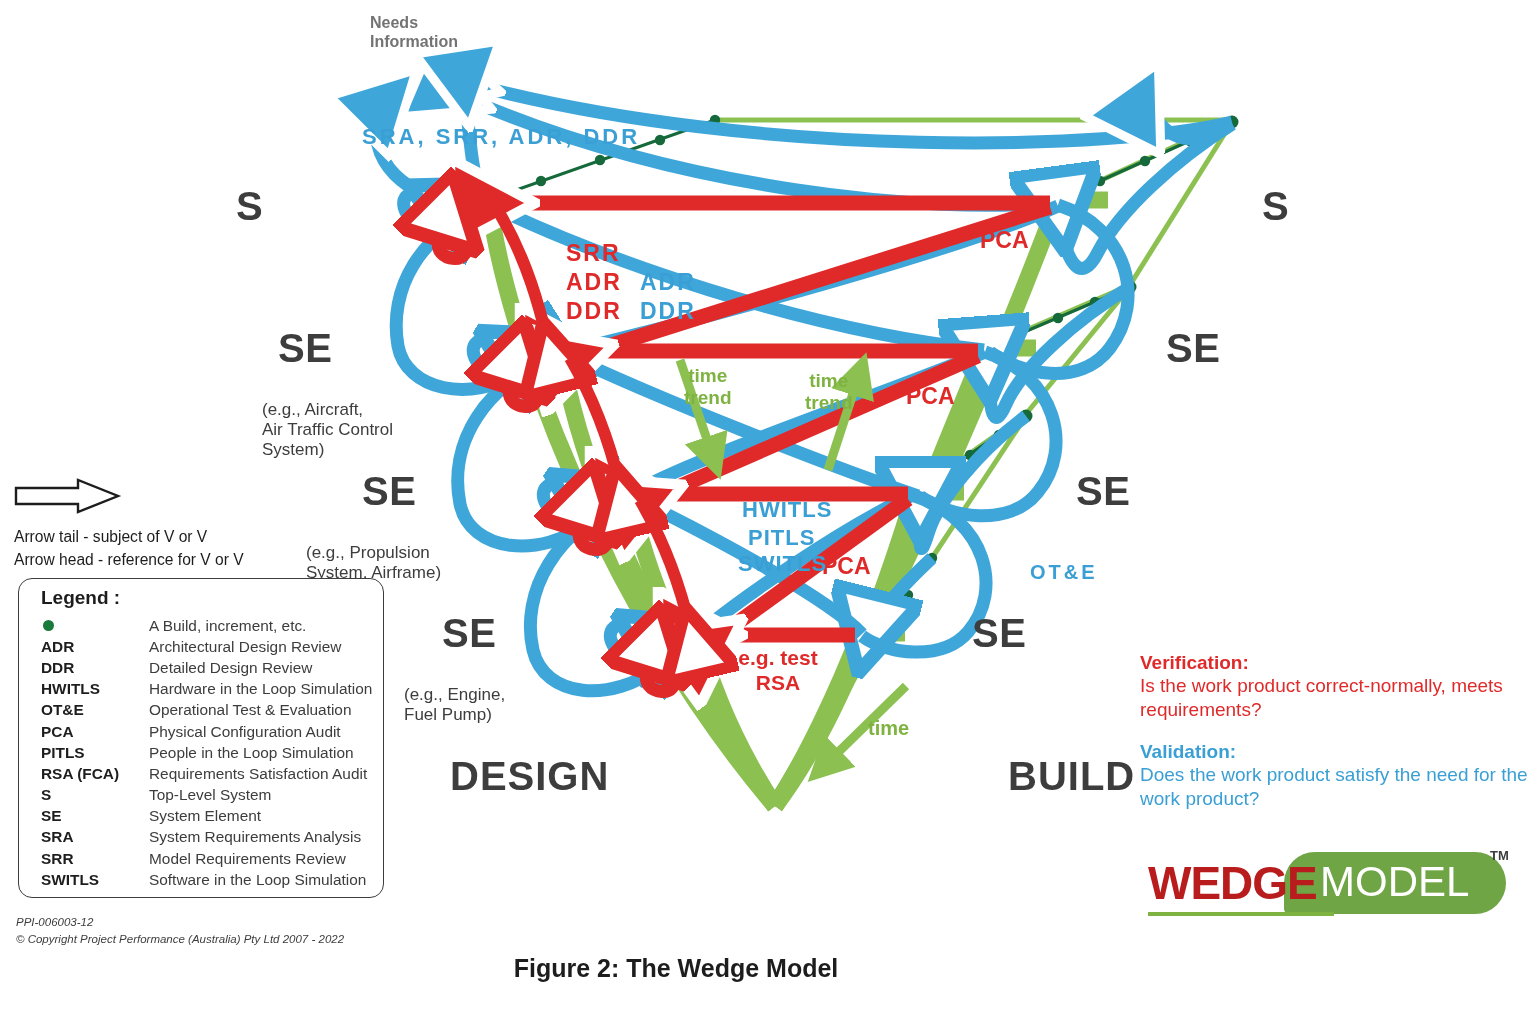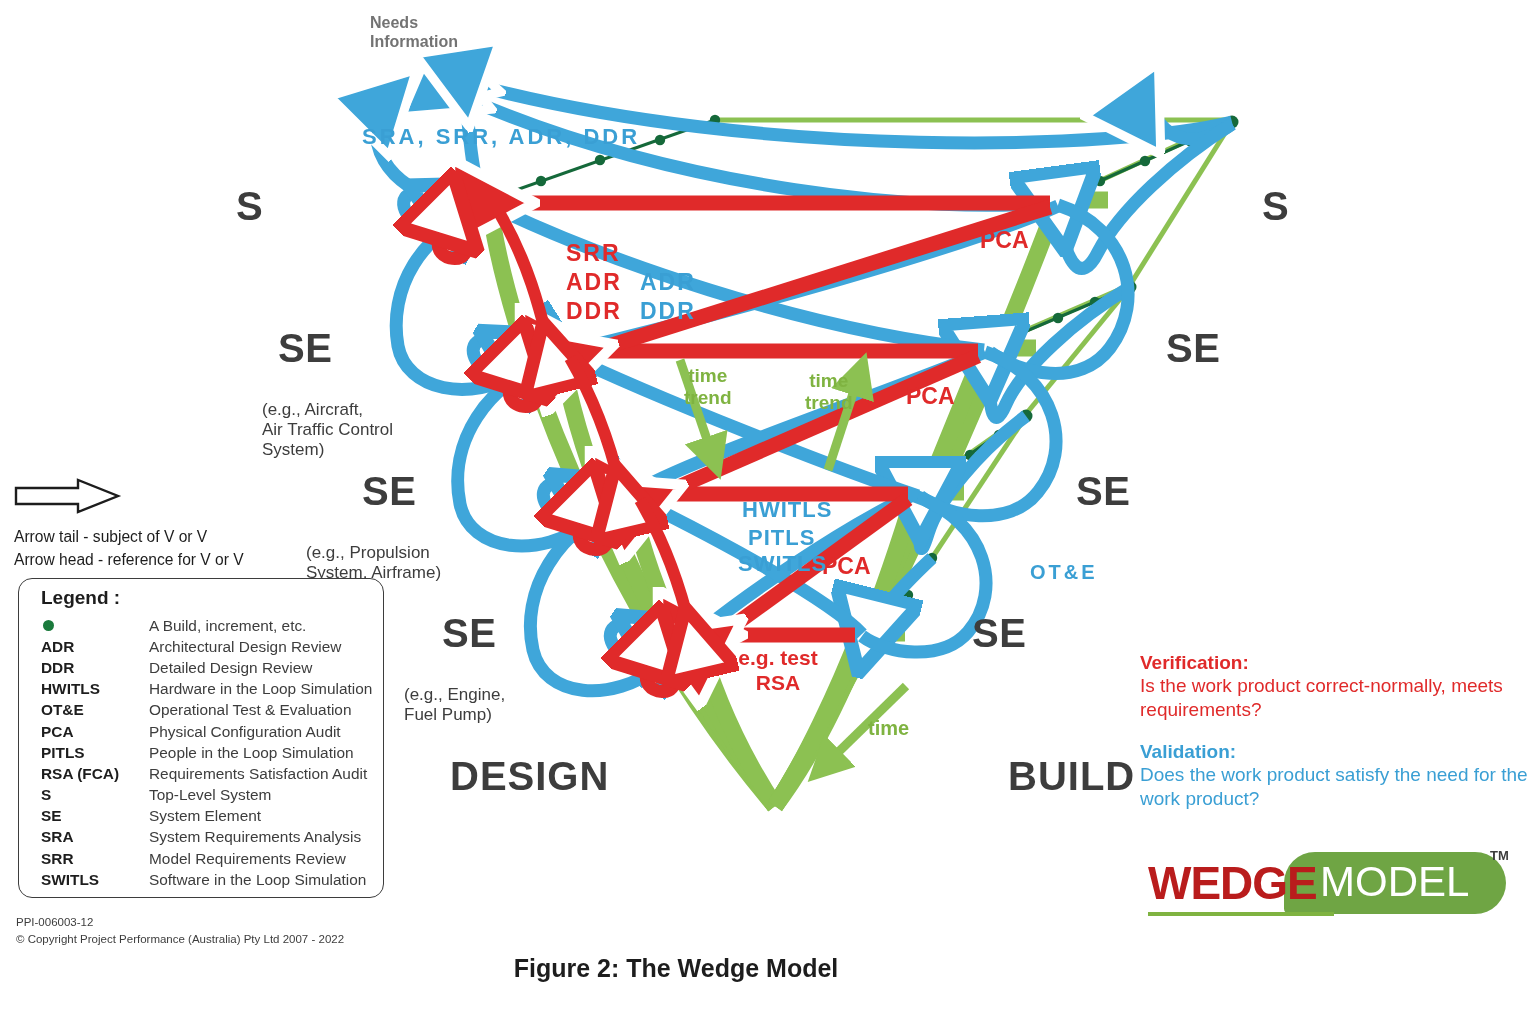--- a/index.html
+++ b/index.html
@@ -24,21 +24,21 @@
   #legend table{position:absolute;left:22px;top:36px;border-collapse:collapse;}
   #legend td{font-size:15.4px;color:#3d3d3d;padding:1.6px 0;vertical-align:top;}
   #legend td.k{font-weight:bold;width:108px;color:#1d1d1d;}
   .dotmark{display:inline-block;width:11px;height:11px;border-radius:50%;background:#1a7a3c;margin-left:2px;}
 
   
   #arrowkey{position:absolute;left:14px;top:478px;width:270px;}
   #arrowkey .txt{font-size:15.6px;color:#1d1d1d;line-height:1.45;margin-top:8px;}
 
   
-  #copy{position:absolute;left:16px;top:914px;font-size:11.5px;color:#3d3d3d;line-height:1.5;}
+  #copy{position:absolute;left:16px;top:914px;font-size:11.5px;color:#3d3d3d;line-height:1.5;font-style:italic;}
 
   
   #vv{position:absolute;left:1140px;top:652px;width:390px;}
   #vv .hd{font-weight:bold;font-size:19px;}
   #vv .bd{font-size:19px;line-height:1.28;}
   #vv .ver .hd,#vv .ver .bd{color:#e02a2a;}
   #vv .val{margin-top:18px;}
   #vv .val .hd,#vv .val .bd{color:#3a9fd4;}
 
   

